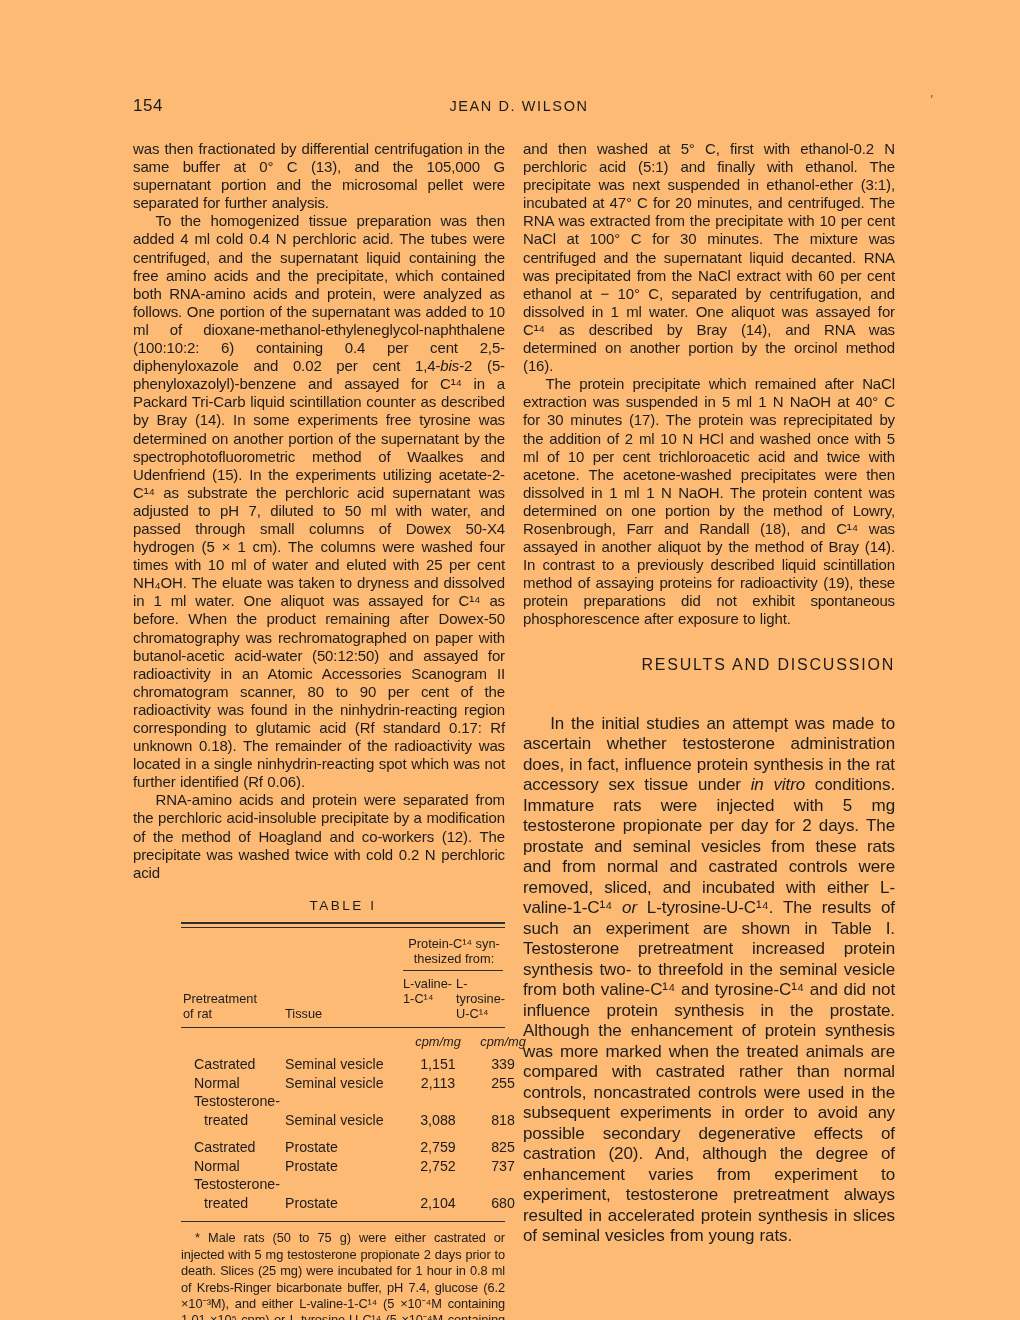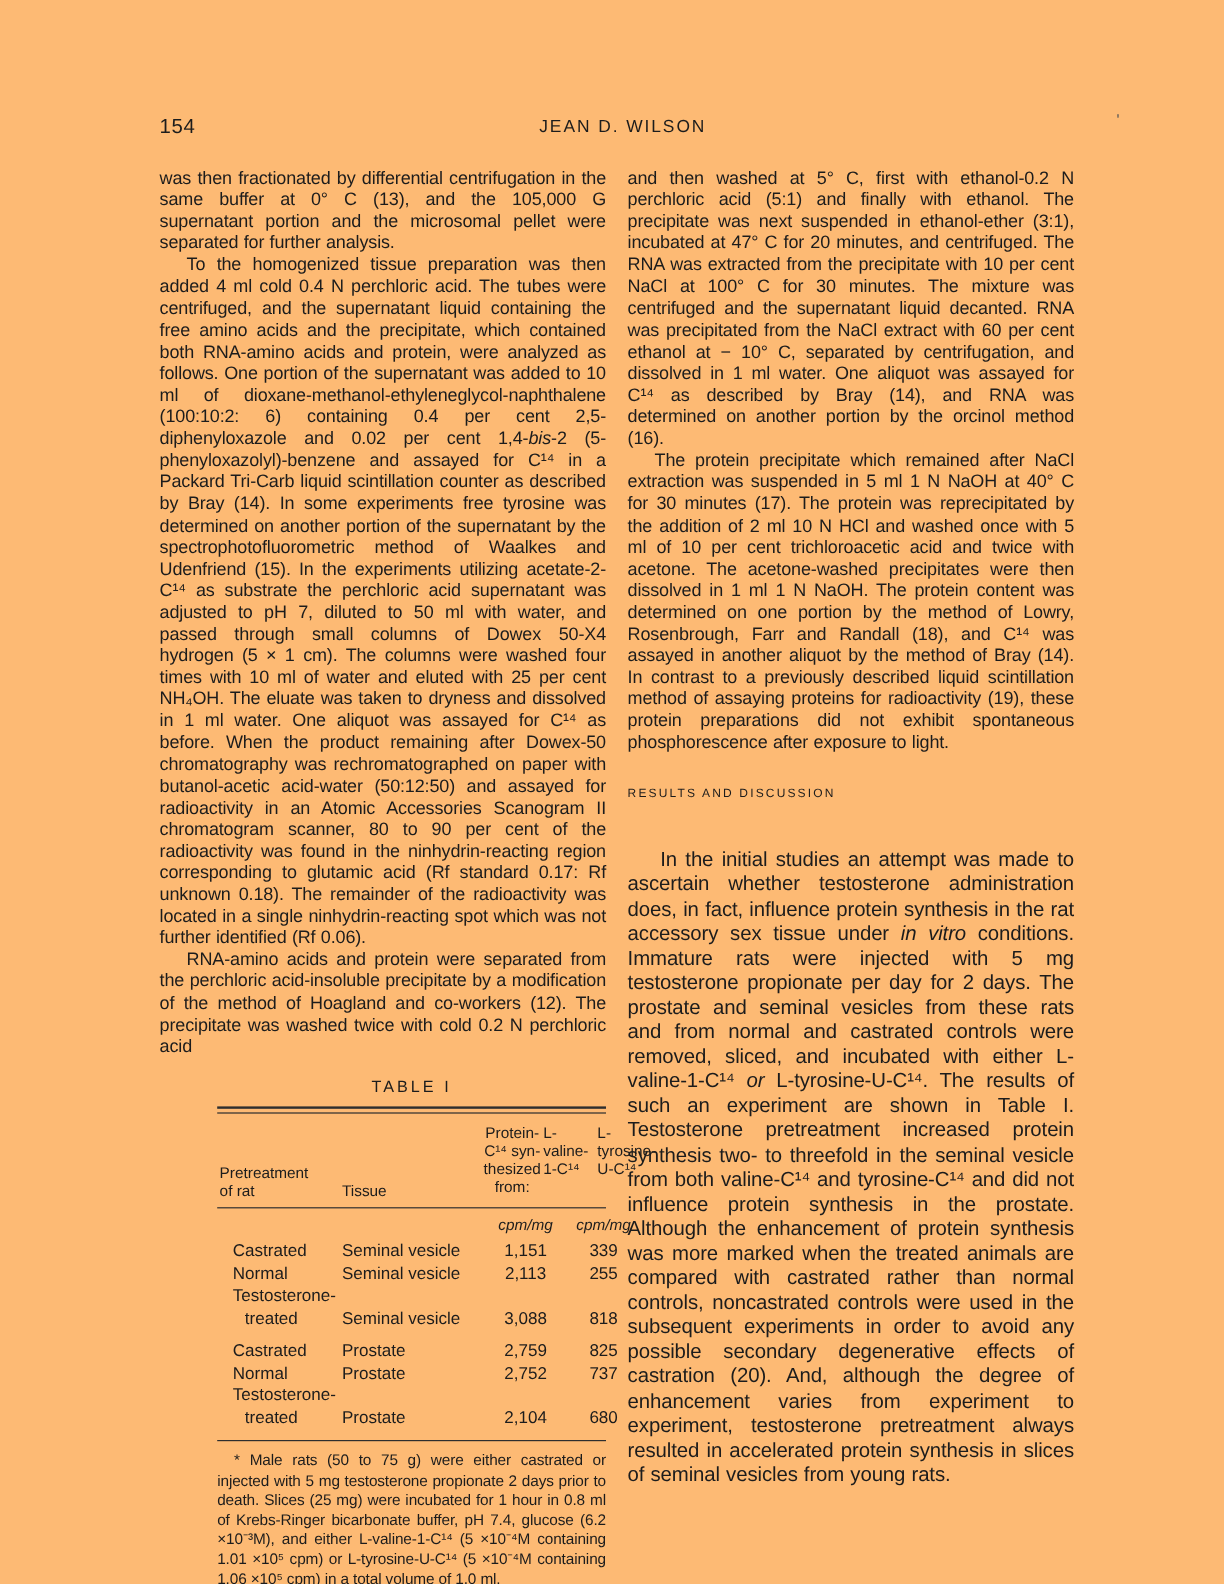--- a/index.html
+++ b/index.html
@@ -27,39 +27,39 @@
     text-indent:1.5em;
   }
   .noindent{text-indent:0;}
   .r{ 
     font-size:17px;line-height:20.5px;text-align:justify;
     letter-spacing:-0.1px;word-spacing:.5px;
     text-indent:1.6em;
     margin-top:40px;
   }
   .section-heading{
-    font-size:10px;font-weight:400;letter-spacing:1.8px;
-    text-align:left;margin:27px 0 17px 0;
+    font-size:16px;font-weight:400;letter-spacing:1.8px;
+    text-align:right;margin:27px 0 17px 0;
   }
 
   
   .table-block{margin-top:16px;margin-left:48px;}
   .tbl-label{text-align:center;font-size:13.5px;letter-spacing:2.5px;margin-bottom:9px;}
   .tbl-caption{
     font-style:italic;text-align:center;font-size:15.2px;line-height:20px;
     margin:0 4px 10px 4px;
   }
   .rule-double{height:3px;border-top:2px solid #2e2e2e;border-bottom:1px solid #2e2e2e;margin-bottom:8px;}
   .rule-single{border-top:1.3px solid #2e2e2e;}
   .pre-line{white-space:pre-line;}
 
   .tbl-head{display:grid;grid-template-columns:104px 118px 1fr;align-items:end;padding-bottom:6px;}
   .th{font-size:12.8px;line-height:15px;text-align:left;}
   .th-pre{padding-left:2px;}
-  .th-group{display:flex;flex-direction:row;}
+  .th-group{display:flex;flex-direction:column;}
   .group-label{font-size:12.8px;line-height:15px;text-align:center;margin-bottom:4px;}
   .group-rule{border-top:1.2px solid #2e2e2e;margin:0 2px 5px 0;}
   .subcols{display:grid;grid-template-columns:52% 48%;}
 
   .row{display:grid;grid-template-columns:104px 118px 70px 60px;align-items:end;
        font-size:14.2px;line-height:18.5px;}
   .cell.pre{padding-left:13px;}
   .cell.num{text-align:center;}
   .units-row{margin:5px 0 4px 0;}
   .unit{font-style:italic;font-size:12.8px;}

